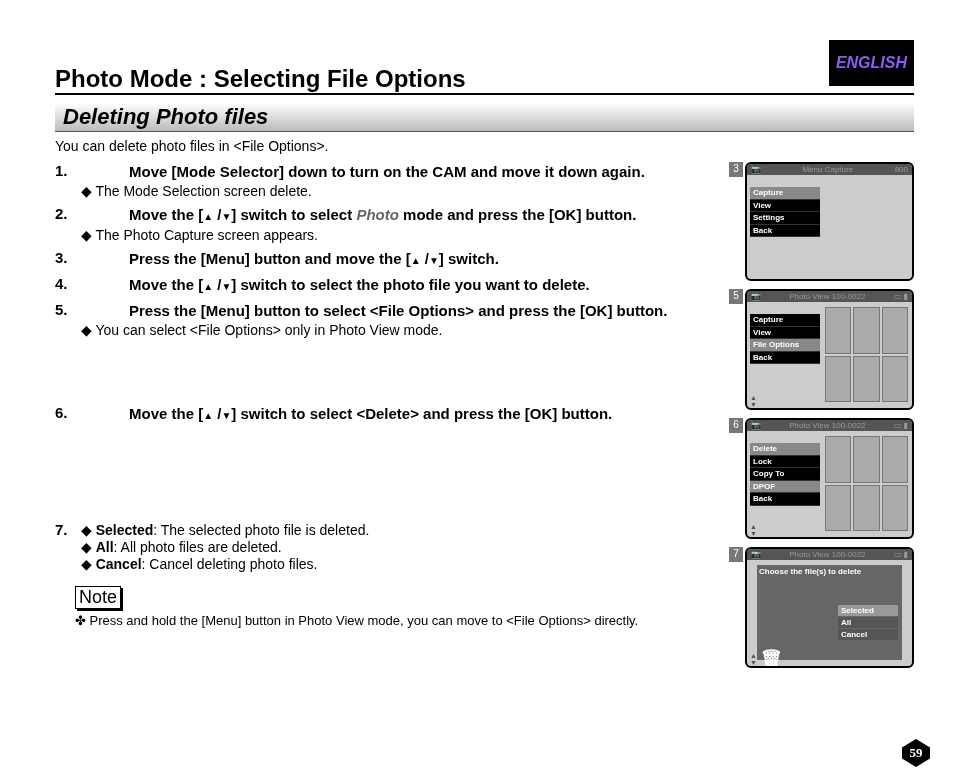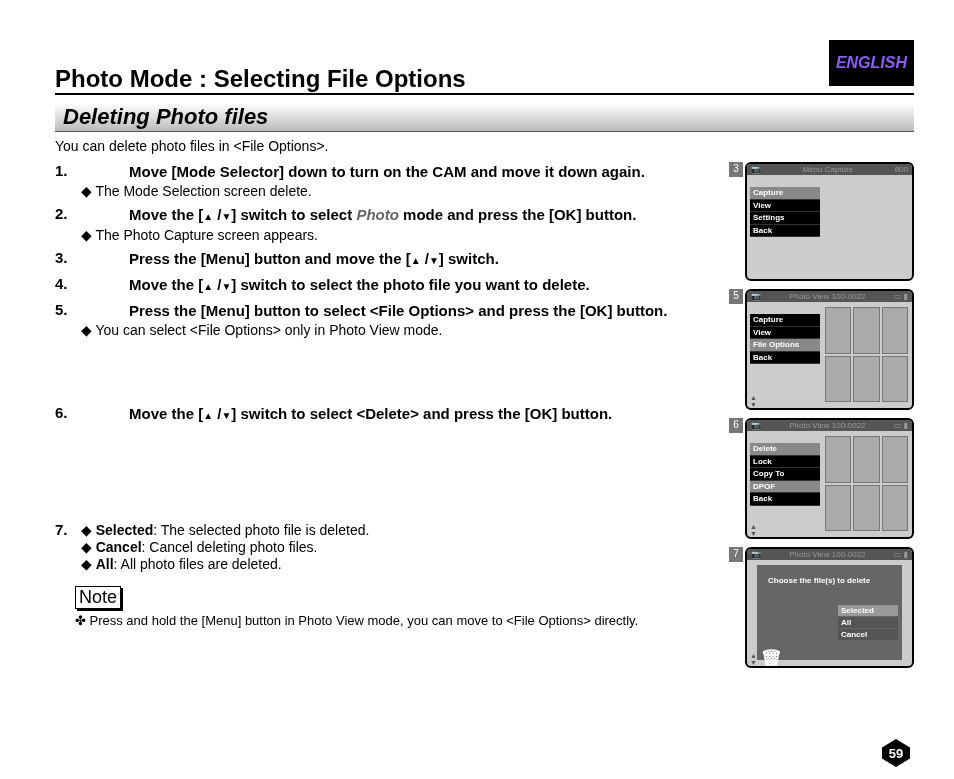--- a/index.html
+++ b/index.html
@@ -172,21 +172,21 @@
     font-size: 7px;
     color: #555;
   }
   .dialog {
     position: absolute;
     left: 10px;
     right: 10px;
     top: 16px;
     bottom: 6px;
     background: #666;
-    padding: 11px;
+    padding: 2px;
     font-size: 8px;
     font-weight: bold;
   }
   .dialog-btns {
     position: absolute;
     right: 4px;
     top: 40px;
     width: 60px;
   }
   .dialog-btn {
@@ -198,32 +198,33 @@
   .dialog-btn.sel { background: #999; }
   .trash {
     position: absolute;
     left: 3px;
     bottom: -10px;
     font-size: 18px;
     color: #fff;
   }
   .page-badge {
     position: absolute;
-    right: 44px;
+    right: 24px;
     bottom: 12px;
     width: 28px;
     height: 28px;
     background: #000;
     color: #fff;
     font-weight: bold;
     font-size: 13px;
     display: flex;
     align-items: center;
     justify-content: center;
     clip-path: polygon(50% 0, 100% 30%, 100% 70%, 50% 100%, 0 70%, 0 30%);
+    font-family: Liberation Serif, serif;
   }
 </style>
 </head>
 <body>
 
 <div class="lang-badge">ENGLISH</div>
 
 <h1 class="page-title">Photo Mode : Selecting File Options</h1>
 <div class="subsection">Deleting Photo files</div>
 <div class="intro">You can delete photo files in &lt;File Options&gt;.</div>
@@ -285,22 +286,22 @@
         </div>
       </div>
     </div>
 
     <div class="gap2"></div>
 
     <div class="step">
       <div class="step-num">7.</div>
       <div class="step-body">
         <div class="sub"><span class="b">Selected</span><span>: The selected photo file is deleted.</span></div>
+        <div class="sub"><span class="b">All</span><span>: All photo files are deleted.</span></div>
         <div class="sub"><span class="b">Cancel</span><span>: Cancel deleting photo files.</span></div>
-        <div class="sub"><span class="b">All</span><span>: All photo files are deleted.</span></div>
       </div>
     </div>
 
     <div class="note-box">Note</div>
     <div class="note-text">Press and hold the [Menu] button in Photo View mode, you can move to &lt;File Options&gt; directly.</div>
   </div>
 
   <div class="right">
 
     <div class="screen-block">

